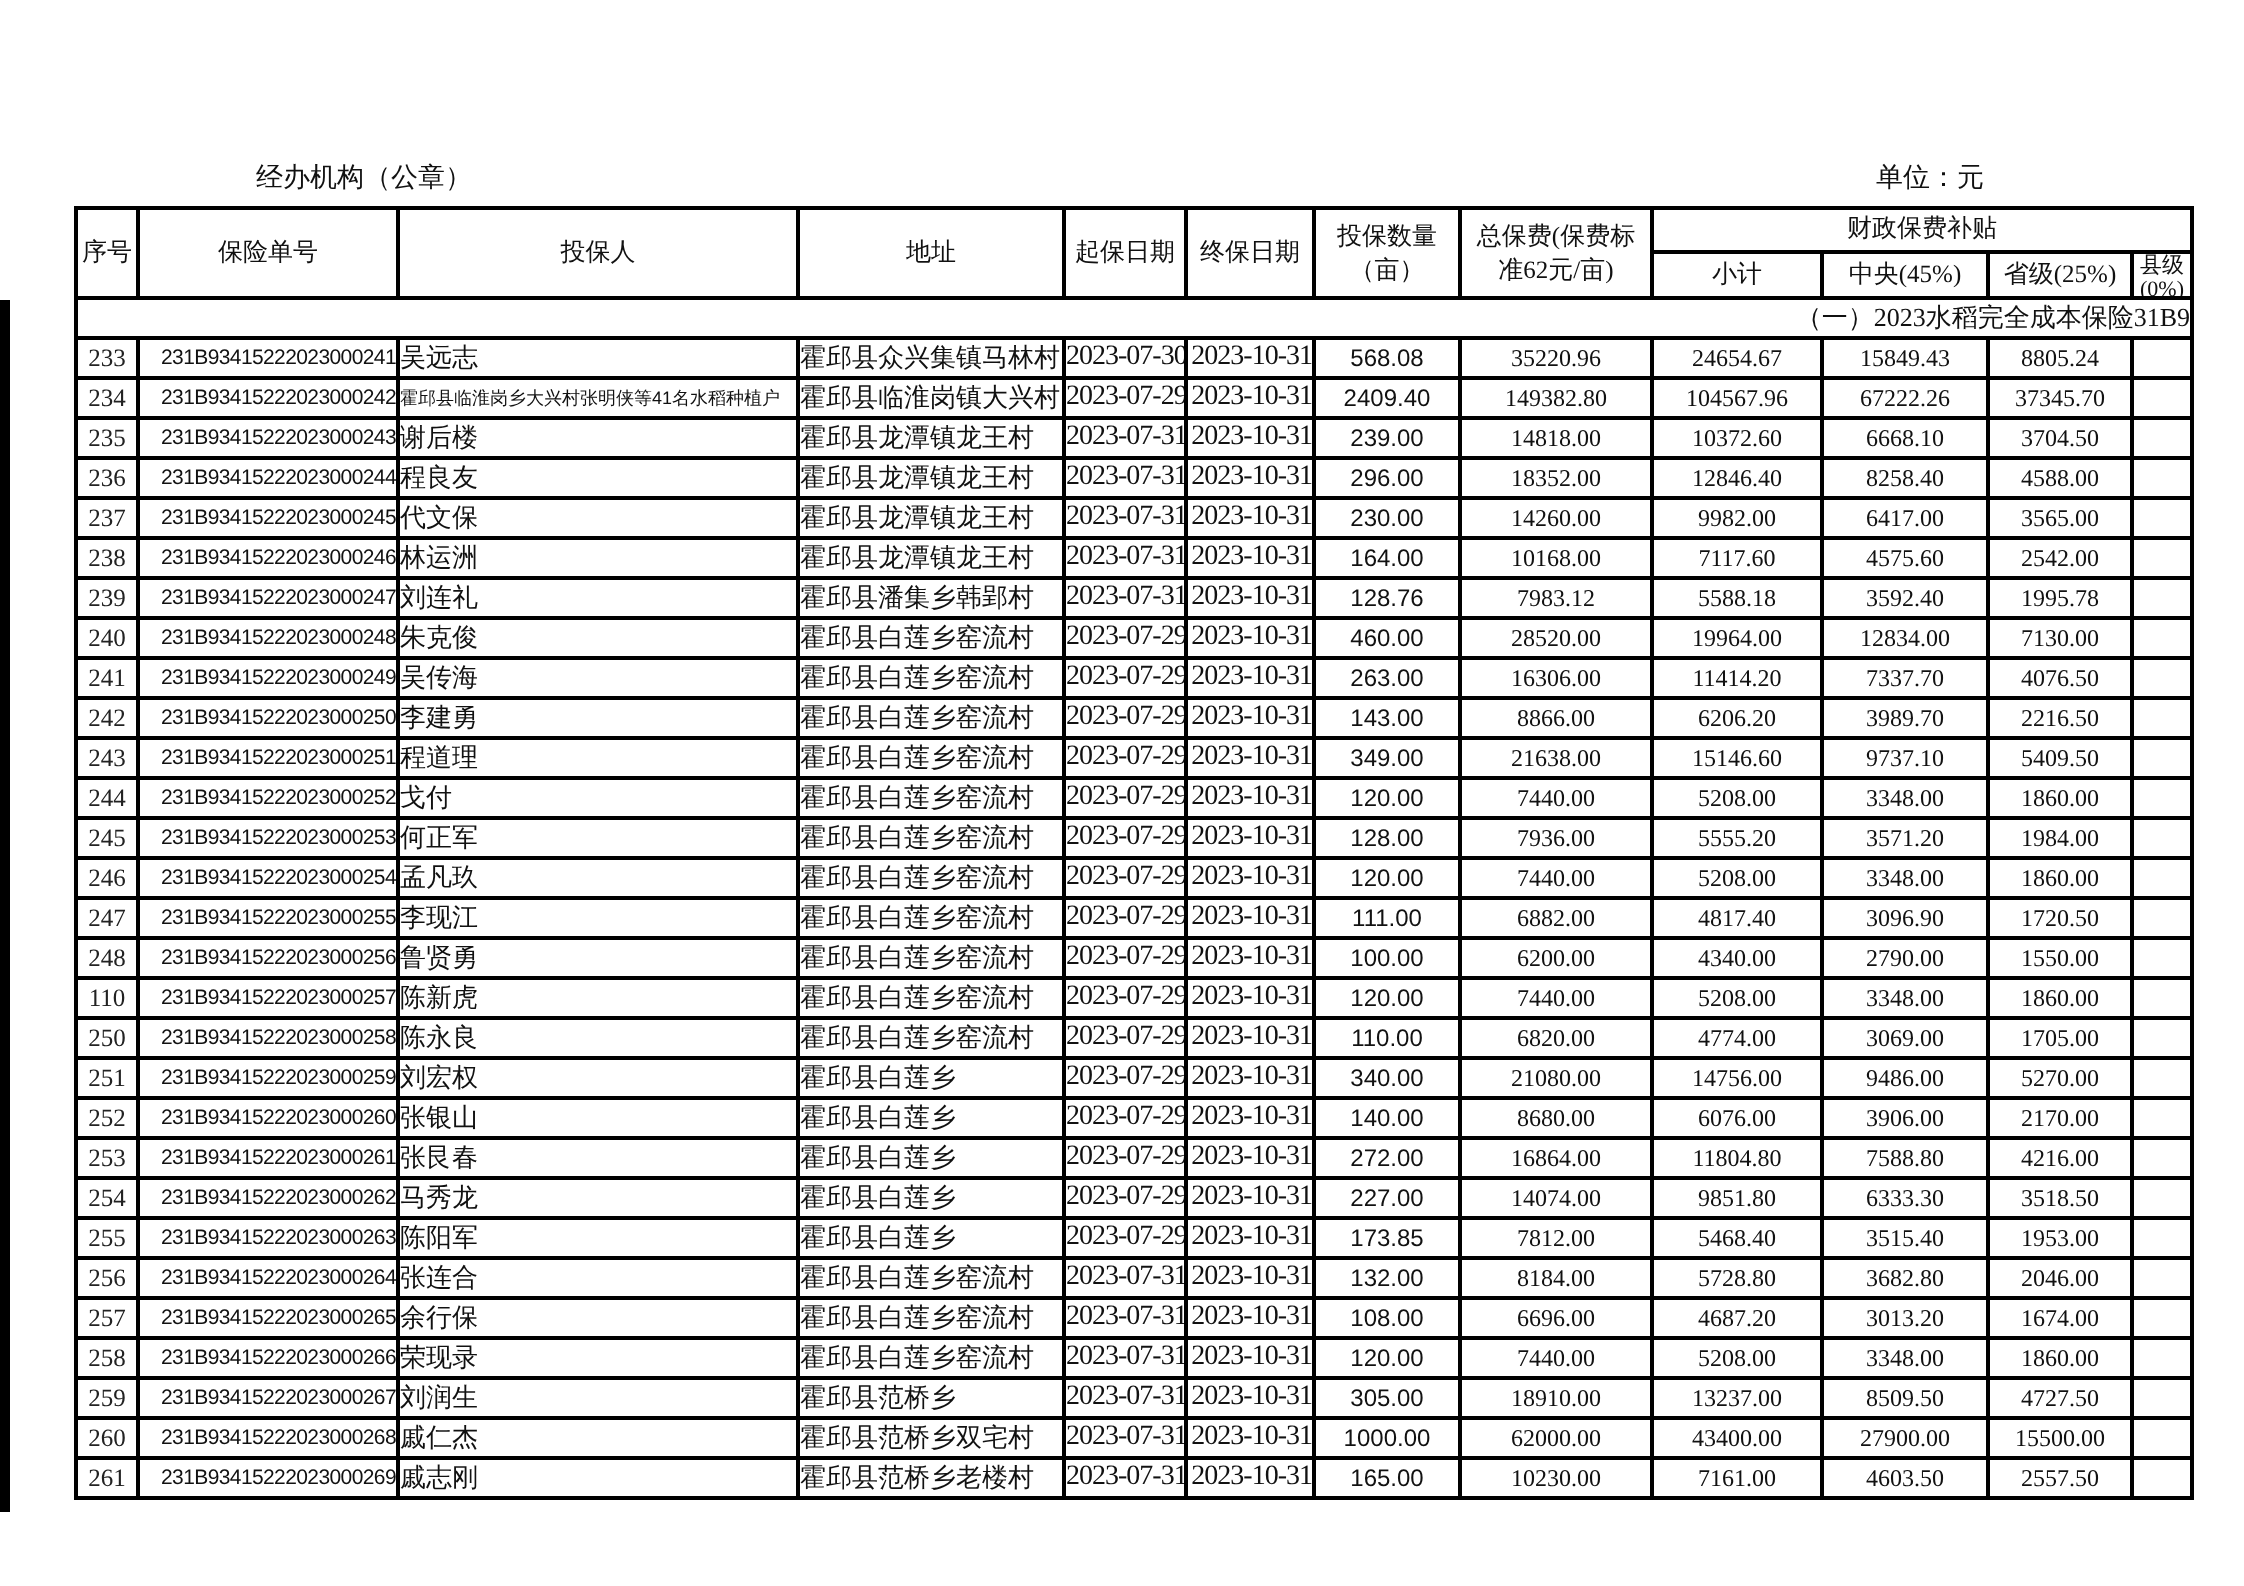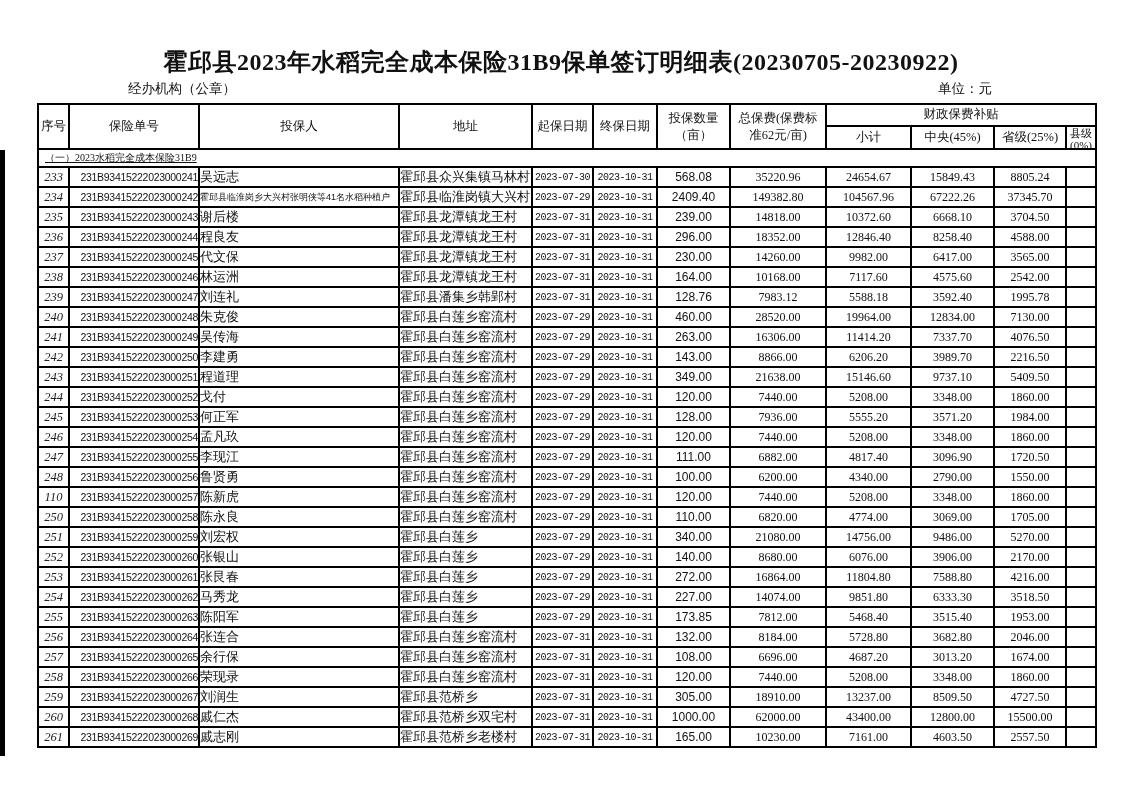--- a/index.html
+++ b/index.html
@@ -52,66 +52,63 @@
   tr.hrow1{height:22px;}
   tr.hrow2{height:23px;}
   th.two-line{font-size:12.5px;line-height:1.3;margin-left:21px;}
   th.county-h{
     font-size:11px;line-height:1.1;
     vertical-align:top;padding-top:3px;
   }
   th.county-h .clip2{display:block;height:9px;overflow:hidden;}
   tr.section-row{height:18px;}
   tr.section-row td{
-    font-size:10px;
-    text-align:left;
+    font-size:13px;
+    text-align:right;
     padding-left:6px;
-    text-decoration:underline;
   }
   tbody tr.data{height:20px;}
   td.c-no{
     text-align:center;font-size:12.5px;color:#222;
     font-family:"Liberation Serif","DejaVu Serif",serif;
-    font-style:italic;
   }
   td.c-policy{
     text-align:right;padding-left:2px;
     font-family:"Liberation Sans","DejaVu Sans",sans-serif;
     font-weight:700;font-size:10.5px;letter-spacing:-0.3px;
   }
   td.c-name,td.c-addr{
     text-align:left;padding-left:4px;
     font-size:13px;
     font-family:"Liberation Sans","DejaVu Sans",sans-serif;
   }
   td.c-name.small{font-size:9px;}
   td.c-date{
-    text-align:center;
-    font-family:Liberation Mono, monospace;
-    font-weight:700;font-size:10px;letter-spacing:-0.5px;
+    text-align:right;
+    font-family:Liberation Serif, serif;
+    font-weight:700;font-size:14px;letter-spacing:-0.5px;
   }
   td.c-qty{
     text-align:center;
     font-family:"Liberation Sans","DejaVu Sans",sans-serif;
     font-weight:700;font-size:12px;
   }
   td.c-amt{
     text-align:center;
     font-size:12px;
     font-family:"Liberation Serif","DejaVu Serif",serif;
   }
   td.c-county{font-size:12px;}
 </style>
 </head>
 <body>
 
 <div class="sheet">
   <div class="left-strip"></div>
 
-  <div class="doc-title">霍邱县2023年水稻完全成本保险31B9保单签订明细表(20230705-20230922)</div>
   <div class="agency-label">经办机构（公章）</div>
   <div class="unit-label">单位：元</div>
 
   <table class="main">
     <colgroup>
       <col style="width:31px">
         <col style="width:130px">
         <col style="width:200px">
       <col style="width:133px">
         <col style="width:61px">
@@ -536,21 +533,21 @@
         <tr class="data">
           <td class="c-no">260</td>
           <td class="c-policy">231B93415222023000268</td>
           <td class="c-name">戚仁杰</td>
           <td class="c-addr">霍邱县范桥乡双宅村</td>
           <td class="c-date">2023-07-31</td>
           <td class="c-date">2023-10-31</td>
           <td class="c-qty">1000.00</td>
           <td class="c-amt">62000.00</td>
           <td class="c-amt">43400.00</td>
-          <td class="c-amt">12800.00</td>
+          <td class="c-amt">27900.00</td>
           <td class="c-amt">15500.00</td>
           <td class="c-county"></td>
         </tr>
         <tr class="data">
           <td class="c-no">261</td>
           <td class="c-policy">231B93415222023000269</td>
           <td class="c-name">戚志刚</td>
           <td class="c-addr">霍邱县范桥乡老楼村</td>
           <td class="c-date">2023-07-31</td>
           <td class="c-date">2023-10-31</td>

